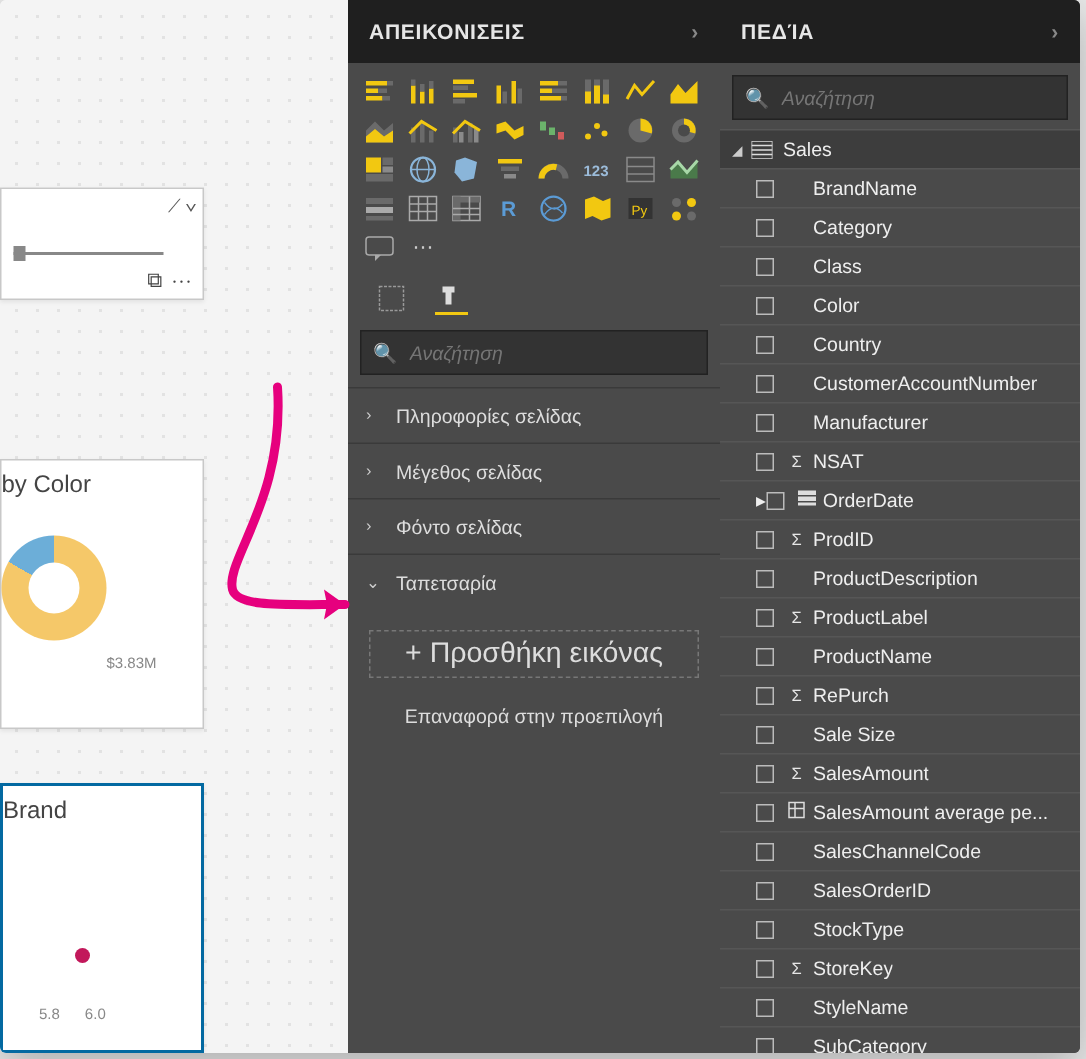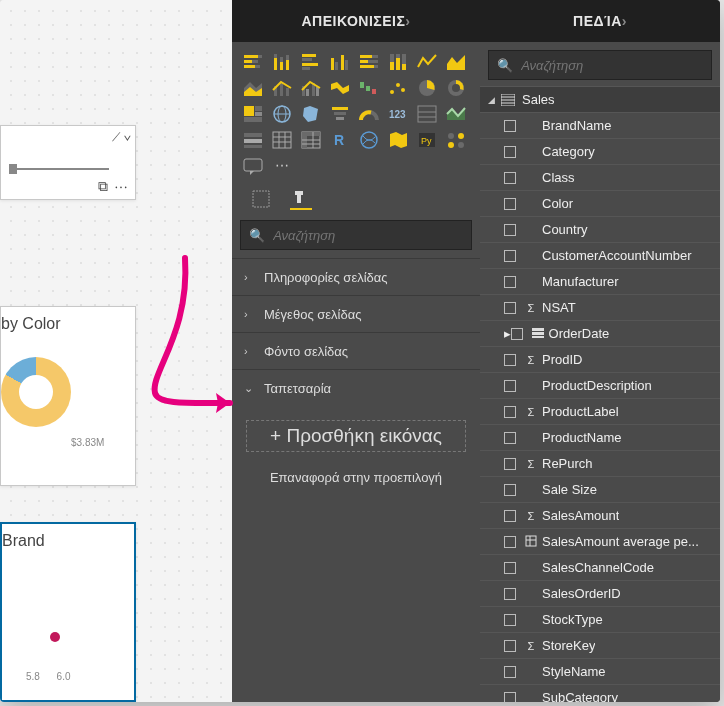--- a/index.html
+++ b/index.html
@@ -28,26 +28,26 @@
   .vis-card3-xlabel { position:absolute; left:24px; bottom:18px; font-size:10px; color:#888;}
 
   
   .arrow-svg { position:absolute; left:130px; top:253px; width:130px; height:175px; pointer-events:none; z-index:5;}
 
   
   .pane { position:absolute; top:0; bottom:0; background:#4a4a4a; }
   .viz-pane { left:232px; width:248px; }
   .fields-pane { left:480px; width:240px; }
 
-  .pane-header { height:42px; background:#1f1f1f; color:#e6e6e6; font-size:14px; font-weight:600; letter-spacing:0.5px; display:flex; align-items:center; padding:0 14px; justify-content:center;}
+  .pane-header { height:42px; background:#1f1f1f; color:#e6e6e6; font-size:14px; font-weight:600; letter-spacing:0.5px; display:flex; align-items:center; padding:0 14px; justify-content:space-between;}
   .pane-header .chev { color:#888; font-size:14px;}
 
   
   .gallery { padding:8px 8px 2px 8px; display:grid; grid-template-columns: repeat(8,26px); grid-auto-rows:22px; gap:4px 3px; }
-  .g-ic { width:26px; height:22px; display:flex; align-items:flex-end; justify-content:center; }
+  .g-ic { width:26px; height:22px; display:flex; align-items:center; justify-content:center; }
   .g-ic svg { width:22px; height:20px; }
 
   .tabs-row { display:flex; gap:18px; padding:10px 18px 0 18px; border-bottom:0; }
   .tab { width:22px; height:22px; display:flex; align-items:center; justify-content:center; cursor:pointer;}
   .tab.active { border-bottom:2px solid #f2c811; padding-bottom:4px;}
 
   .search-box { margin:10px 8px 8px 8px; height:30px; background:#333; border:1px solid #222; display:flex; align-items:center; padding:0 8px; color:#888;}
   .search-box input { flex:1; background:transparent; border:none; outline:none; color:#ddd; font-size:13px; font-style:italic;}
   .search-icon { margin-right:8px; color:#888; font-size:13px;}
 

